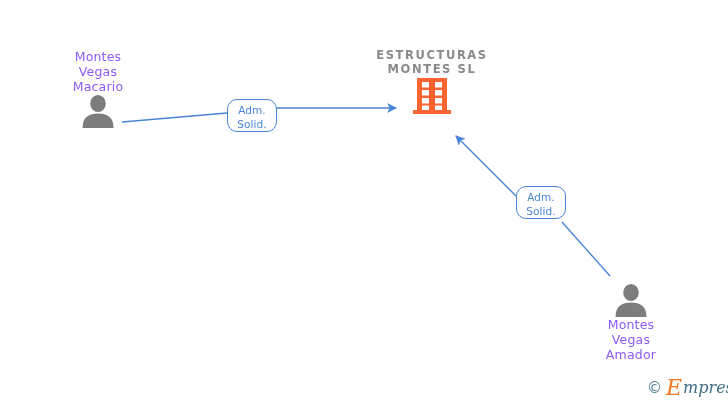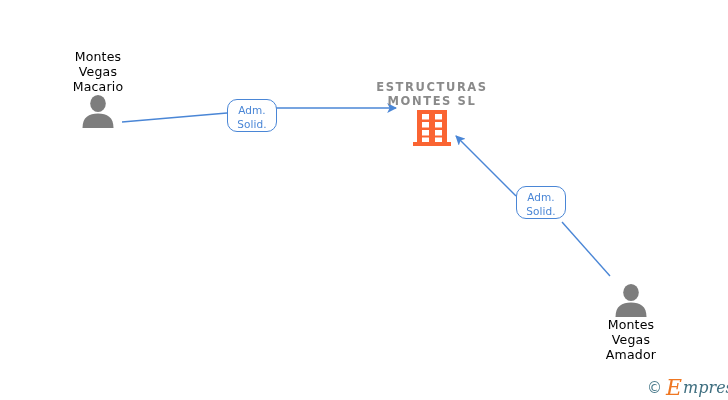--- a/index.html
+++ b/index.html
@@ -26,38 +26,37 @@
     pointer-events: none;
   }
 
   
   .person-node {
     position: absolute;
     width: 120px;
     text-align: center;
   }
   .person-label {
-    color: #000000;
+    color: #8b5cf6;
     font-size: 12.5px;
     line-height: 15px;
     letter-spacing: 0.2px;
     white-space: pre-line;
   }
   .person-icon {
     width: 120px;
     height: 34px;
     display: block;
   }
 
   
   .company-node {
     position: absolute;
     width: 180px;
     text-align: center;
-    margin-top: 32px;
   }
   .company-label {
     color: #8a8a8a;
     font-size: 11.5px;
     font-weight: bold;
     line-height: 14px;
     letter-spacing: 1.6px;
     white-space: pre-line;
   }
   .company-icon {

